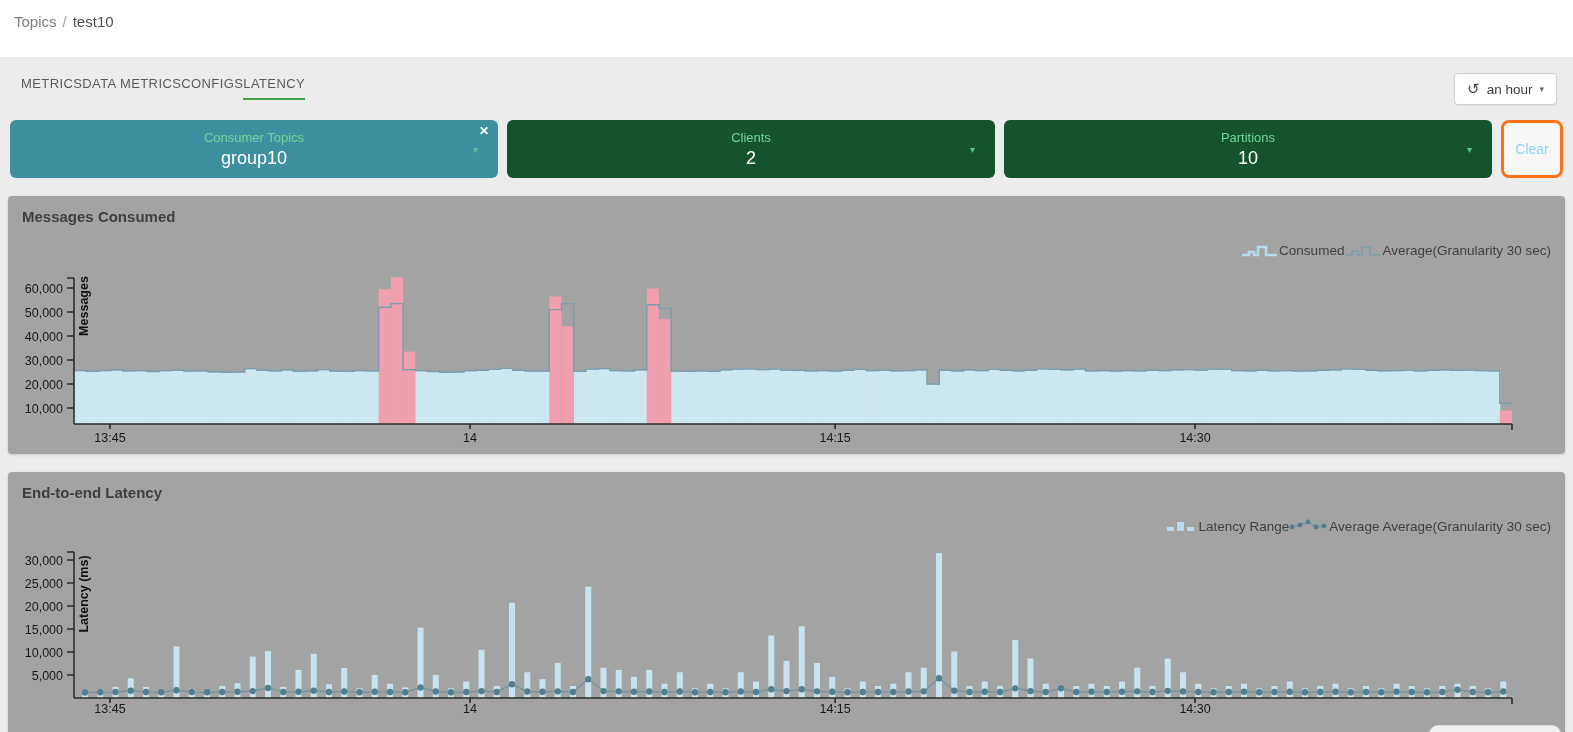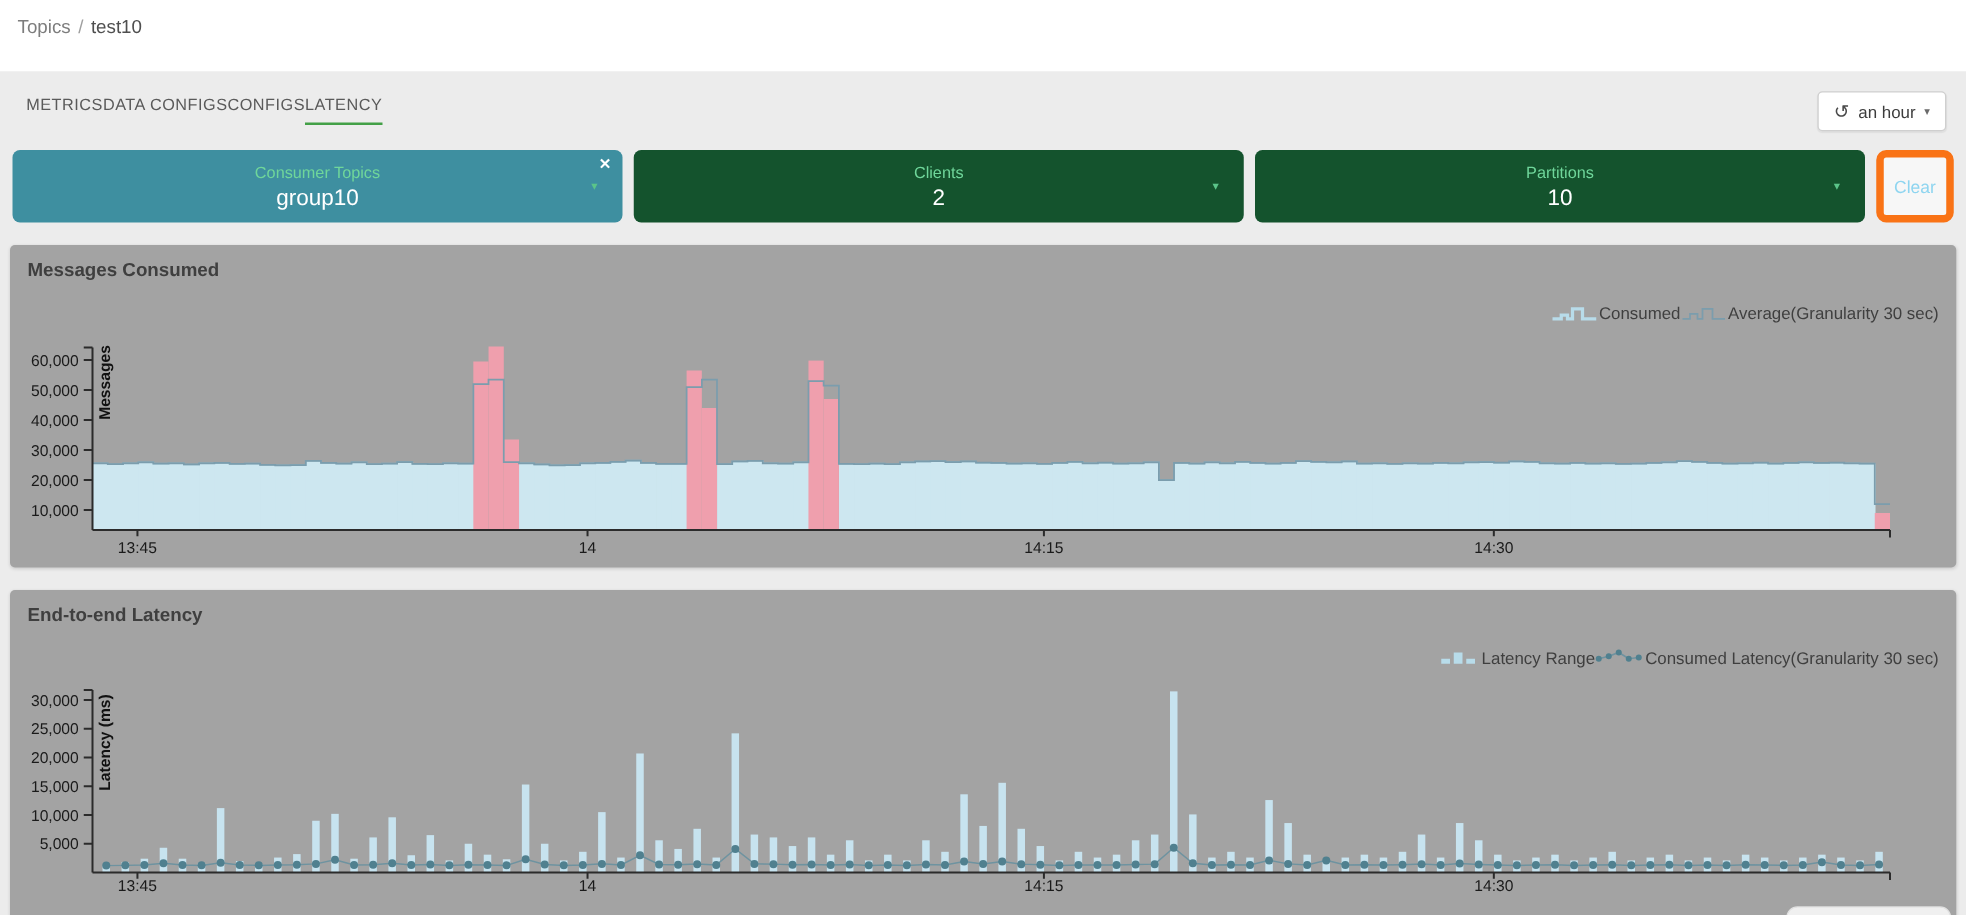--- a/index.html
+++ b/index.html
@@ -24,21 +24,21 @@
 
   .filter-row { position:absolute; top:120px; left:10px; right:10px; height:58px; display:flex; gap:9px; }
   .filter-card { flex:1; border-radius:6px; position:relative; display:flex; flex-direction:column;
     align-items:center; justify-content:center; cursor:pointer; }
   .filter-card.teal { background:#3e8fa0; }
   .filter-card.blue { background:#14532d; }
   .filter-label { font-size:13px; color:#6fd69a; }
   .filter-value { font-size:18px; color:#ffffff; margin-top:3px; }
   .close-x { position:absolute; top:4px; right:9px; color:#ffffff; font-size:12px; font-weight:bold; cursor:pointer; }
   .dd-caret { position:absolute; right:20px; top:50%; transform:translateY(-50%); color:#5bc489; font-size:10px; }
-  .clear-btn { flex:0 0 62px; background:#f7f7f7; border:6px solid #f97316; border-radius:8px;
+  .clear-btn { flex:0 0 62px; background:#f7f7f7; border:3px solid #f97316; border-radius:8px;
     display:flex; align-items:center; justify-content:center; font-size:14px; color:#8ed5f0; cursor:pointer; }
 
   .chart-card { position:absolute; left:8px; right:8px; background:#a3a3a3; border-radius:4px;
     box-shadow:0 1px 3px rgba(0,0,0,.14); overflow:hidden; }
   #card-consumption { top:196px; height:258px; }
   #card-latency { top:472px; height:271px; }
   .chart-title { position:absolute; top:12px; left:14px; font-size:15px; font-weight:bold; color:#3f3f3f; }
   .legend { position:absolute; top:46px; right:14px; display:flex; align-items:center; gap:0;
     font-size:13.5px; color:#3f3f3f; }
   .legend svg { display:block; }
@@ -53,21 +53,21 @@
 <body>
 
 <div class="topbar">
   <div class="breadcrumb">
     <span class="crumb-root">Topics</span><span class="crumb-sep">/</span><span class="crumb-cur">test10</span>
   </div>
 </div>
 
 <div class="tabs-row">
   <div class="tab">METRICS</div>
-  <div class="tab">DATA CONFIGS</div>
+  <div class="tab">DATA METRICS</div>
   <div class="tab">CONFIGS</div>
   <div class="tab active">LATENCY</div>
 </div>
 
 <div class="time-btn">
   <span class="refresh">↺</span>
   <span>an hour</span>
   <span class="caret">▾</span>
 </div>
 
@@ -263,21 +263,21 @@
     </svg>
     <span>Latency Range</span>
     <svg width="40" height="16">
       <polyline points="3,9 11,7 19,4 27,9 35,8" fill="none" stroke="#6e93a0" stroke-width="1.3"></polyline>
       <circle cx="3" cy="9" r="2.4" fill="#50808f"></circle>
         <circle cx="11" cy="7" r="2.4" fill="#50808f"></circle>
       <circle cx="19" cy="4" r="2.4" fill="#50808f"></circle>
         <circle cx="27" cy="9" r="2.4" fill="#50808f"></circle>
       <circle cx="35" cy="8" r="2.4" fill="#50808f"></circle>
     </svg>
-    <span>Consumed Latency</span>
+    <span>Average Average</span>
     <span>(Granularity 30 sec)</span>
   </div>
   <svg class="chart-svg" id="svg-latency" width="1557" height="196">
       <rect x="74" y="156.48" width="6" height="5.52000000000001" fill="#c7e3ef"></rect>
       <rect x="89.25" y="153.72" width="6" height="8.280000000000001" fill="#c7e3ef"></rect>
       <rect x="104.5" y="150.96" width="6" height="11.039999999999992" fill="#c7e3ef"></rect>
       <rect x="119.75" y="142.22" width="6" height="19.78" fill="#c7e3ef"></rect>
       <rect x="135" y="150.96" width="6" height="11.039999999999992" fill="#c7e3ef"></rect>
       <rect x="150.25" y="154.64" width="6" height="7.360000000000014" fill="#c7e3ef"></rect>
       <rect x="165.5" y="110.48" width="6" height="51.519999999999996" fill="#c7e3ef"></rect>

